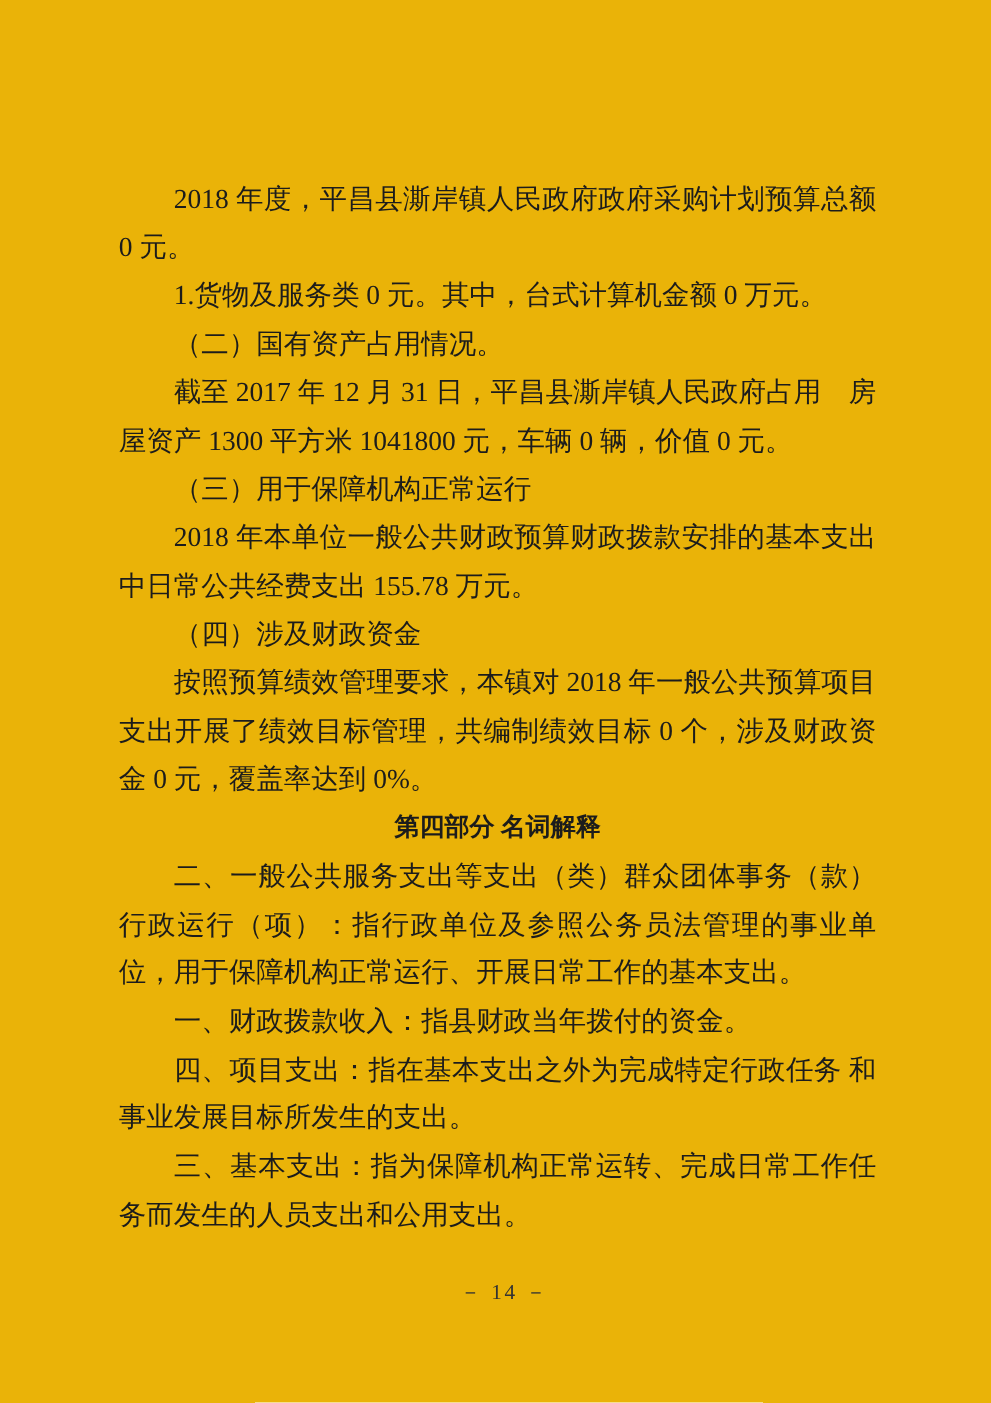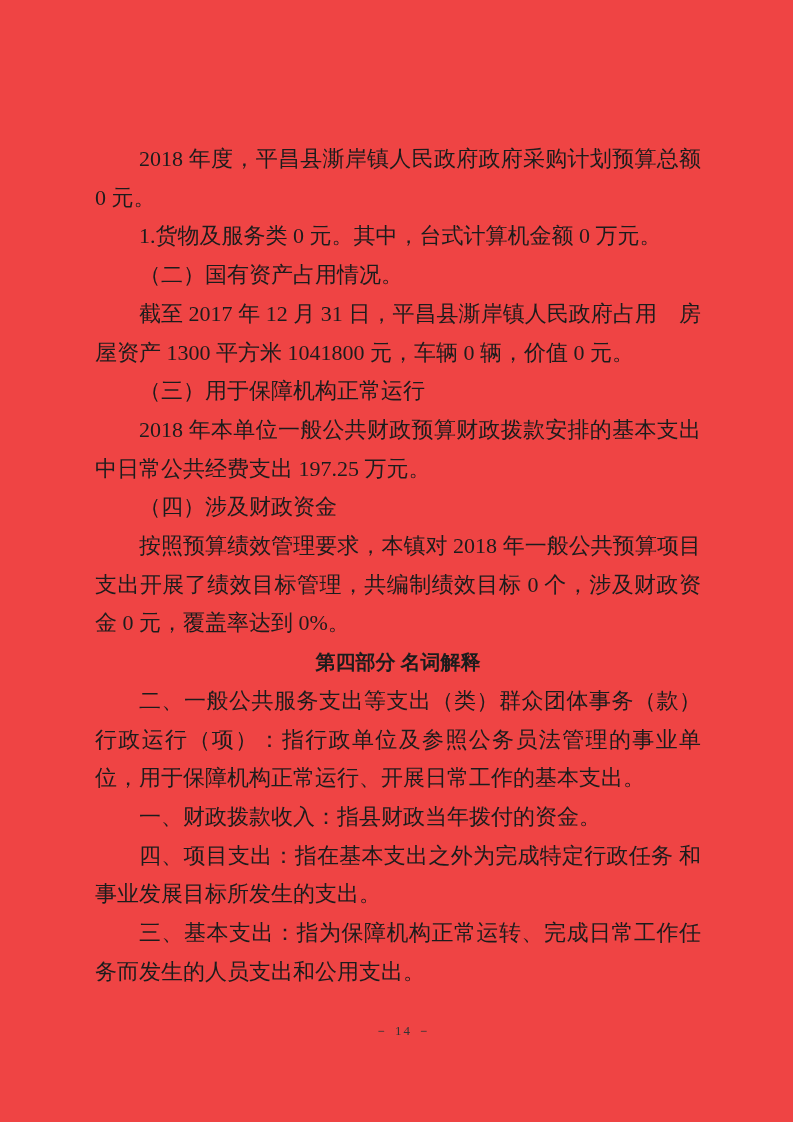--- a/index.html
+++ b/index.html
@@ -4,21 +4,21 @@
 <style>
   html, body {
     margin: 0;
     padding: 0;
     background: #ffffff;
   }
   .page {
     position: relative;
     width: 793px;
     height: 1122px;
-    background: #ef4444;
+    background: #eab308;
     font-family: "Liberation Serif", "DejaVu Serif", serif;
     color: #1c1c1c;
     overflow: hidden;
     box-sizing: border-box;
   }
   .content {
     position: absolute;
     left: 95px;
     top: 140px;
     width: 606px;
@@ -38,38 +38,38 @@
     text-align: center;
     text-indent: 0;
     margin: 0;
   }
   .footer {
     position: absolute;
     left: 0;
     right: 0;
     top: 1022px;
     text-align: center;
-    font-size: 13px;
+    font-size: 17px;
     color: #333333;
     letter-spacing: 2px;
     font-family: "Liberation Serif", "DejaVu Serif", serif;
     margin-left: 14px;
   }
 </style>
 </head>
 <body>
 
 <div class="page">
   <div class="content">
     <p class="para">2018 年度，平昌县澌岸镇人民政府政府采购计划预算总额 0 元。</p>
     <p class="para">1.货物及服务类 0 元。其中，台式计算机金额 0 万元。</p>
     <p class="para">（二）国有资产占用情况。</p>
     <p class="para">截至 2017 年 12 月 31 日，平昌县澌岸镇人民政府占用　房屋资产 1300 平方米 1041800 元，车辆 0 辆，价值 0 元。</p>
     <p class="para">（三）用于保障机构正常运行</p>
-    <p class="para">2018 年本单位一般公共财政预算财政拨款安排的基本支出中日常公共经费支出 197.25 万元。</p>
+    <p class="para">2018 年本单位一般公共财政预算财政拨款安排的基本支出中日常公共经费支出 155.78 万元。</p>
     <p class="para">（四）涉及财政资金</p>
     <p class="para">按照预算绩效管理要求，本镇对 2018 年一般公共预算项目支出开展了绩效目标管理，共编制绩效目标 0 个，涉及财政资金 0 元，覆盖率达到 0%。</p>
     <p class="heading">第四部分 名词解释</p>
     <p class="para">二、一般公共服务支出等支出（类）群众团体事务（款）行政运行（项）：指行政单位及参照公务员法管理的事业单位，用于保障机构正常运行、开展日常工作的基本支出。</p>
     <p class="para">一、财政拨款收入：指县财政当年拨付的资金。</p>
     <p class="para">四、项目支出：指在基本支出之外为完成特定行政任务 和事业发展目标所发生的支出。</p>
     <p class="para">三、基本支出：指为保障机构正常运转、完成日常工作任务而发生的人员支出和公用支出。</p>
   </div>
   <div class="footer">－ 14 －</div>
 </div>

